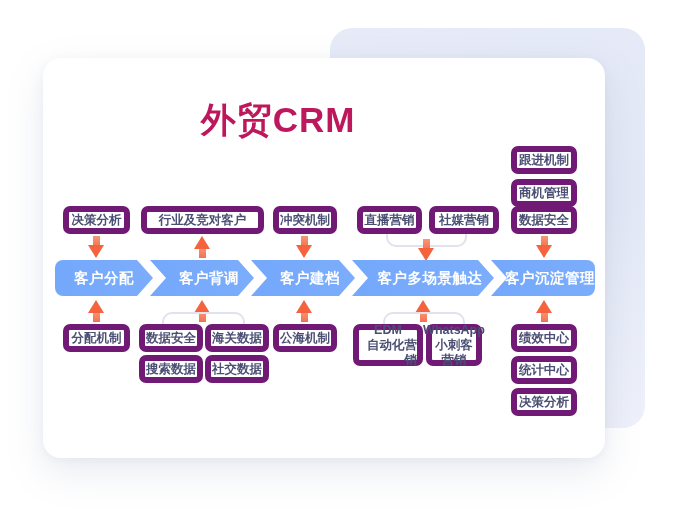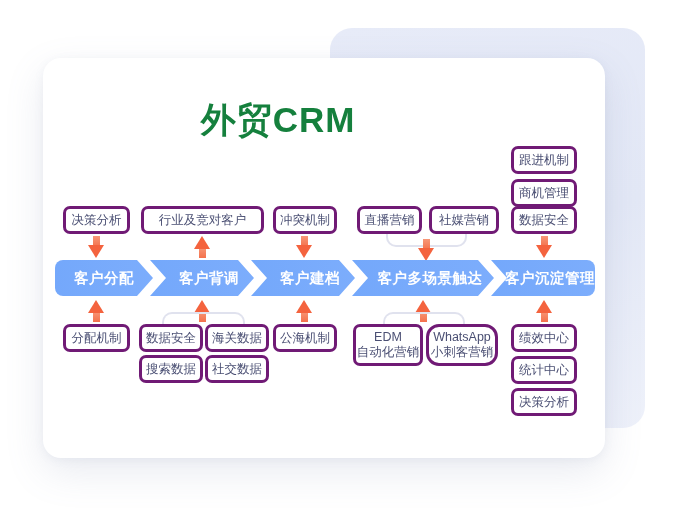--- a/index.html
+++ b/index.html
@@ -19,29 +19,29 @@
   }
   .main-card{
     position:absolute;left:43px;top:58px;width:562px;height:400px;
     background:#ffffff;border-radius:18px;
     box-shadow:0 14px 38px rgba(120,130,170,.16), 0 2px 10px rgba(120,130,170,.08);
   }
 
   
   .title{
     position:absolute;left:0;top:102px;width:556px;text-align:center;
-    font-size:35px;font-weight:bold;color:#15803d;letter-spacing:1px;
+    font-size:35px;font-weight:bold;color:#be185d;letter-spacing:1px;
     line-height:1;
   }
 
   
   .box{
     position:absolute;box-sizing:border-box;
-    background:#ffffff;border:3px solid #701a75;border-radius:7px;
-    color:#4a4f73;font-size:12.5px;font-weight:normal;
+    background:#ffffff;border:6px solid #701a75;border-radius:7px;
+    color:#4a4f73;font-size:12.5px;font-weight:bold;
     display:flex;align-items:center;justify-content:center;
     text-align:center;line-height:15px;
     height:28px;
   }
   .box.two-line{height:42px;flex-direction:column;justify-content:center;}
   .box.two-line span{display:block;}
 
   
   .chev{
     position:absolute;box-sizing:border-box;height:36px;top:260px;
@@ -184,21 +184,21 @@
   <div class="box" style="left:205px;top:324px;width:64px;">海关数据</div>
   <div class="box" style="left:139px;top:355px;width:64px;">搜索数据</div>
   <div class="box" style="left:205px;top:355px;width:64px;">社交数据</div>
 
   <div class="box" style="left:273px;top:324px;width:64px;">公海机制</div>
 
   <div class="box two-line" style="left:353px;top:324px;width:70px;text-align:right;">
     <span>EDM</span>
     <span>自动化营销</span>
   </div>
-  <div class="box two-line" style="left:426px;top:324px;width:72px;border-radius:13px;">
+  <div class="box two-line" style="left:426px;top:324px;width:56px;">
     <span>WhatsApp</span>
     <span>小刺客营销</span>
   </div>
 
   <div class="box" style="left:511px;top:324px;width:66px;">绩效中心</div>
   <div class="box" style="left:511px;top:356px;width:66px;">统计中心</div>
   <div class="box" style="left:511px;top:388px;width:66px;">决策分析</div>
 
 </div>
 

